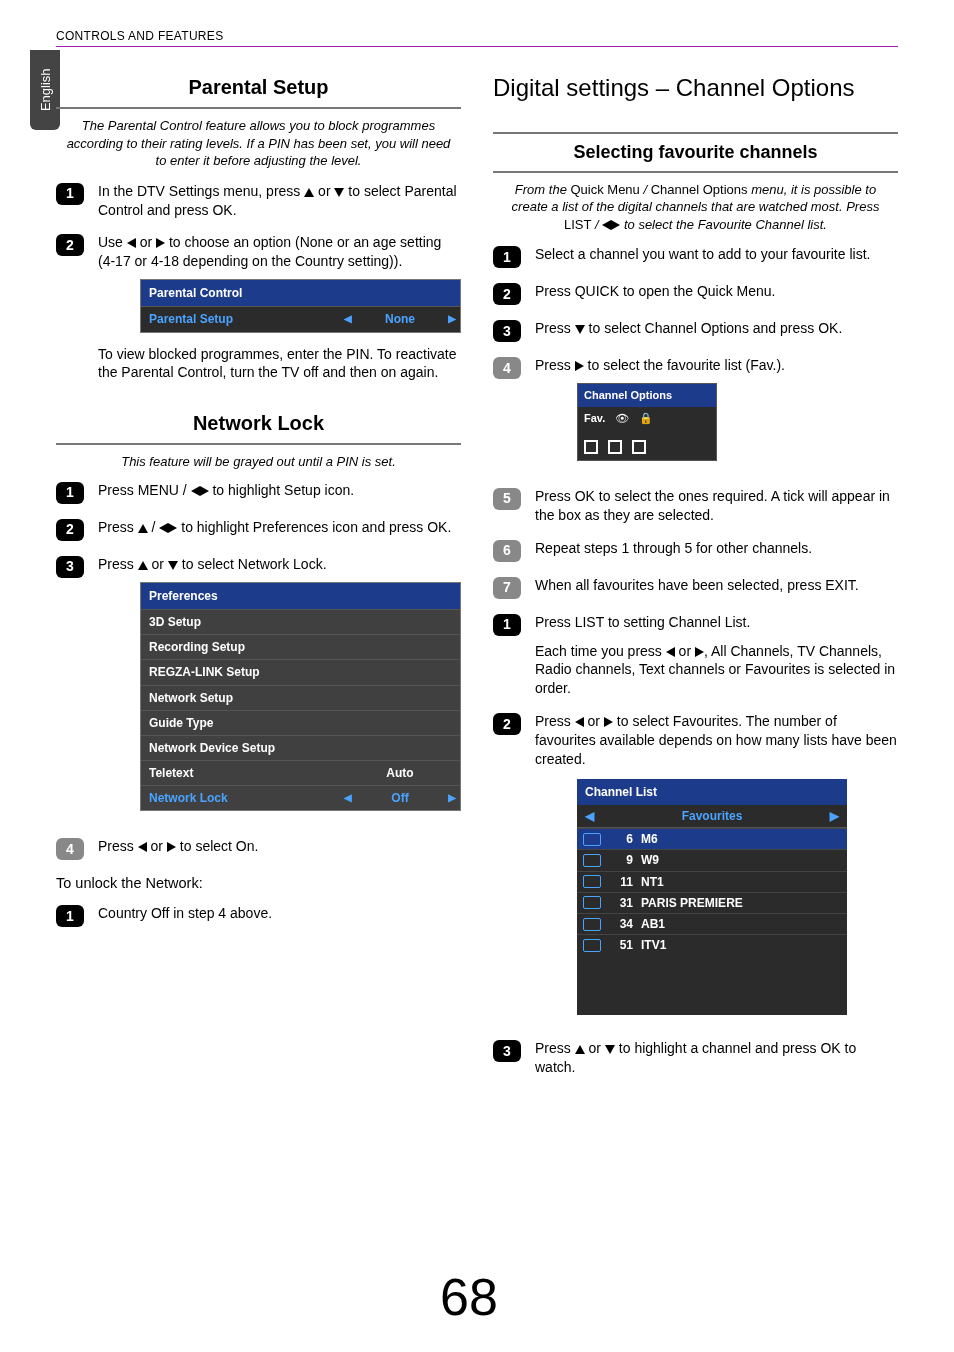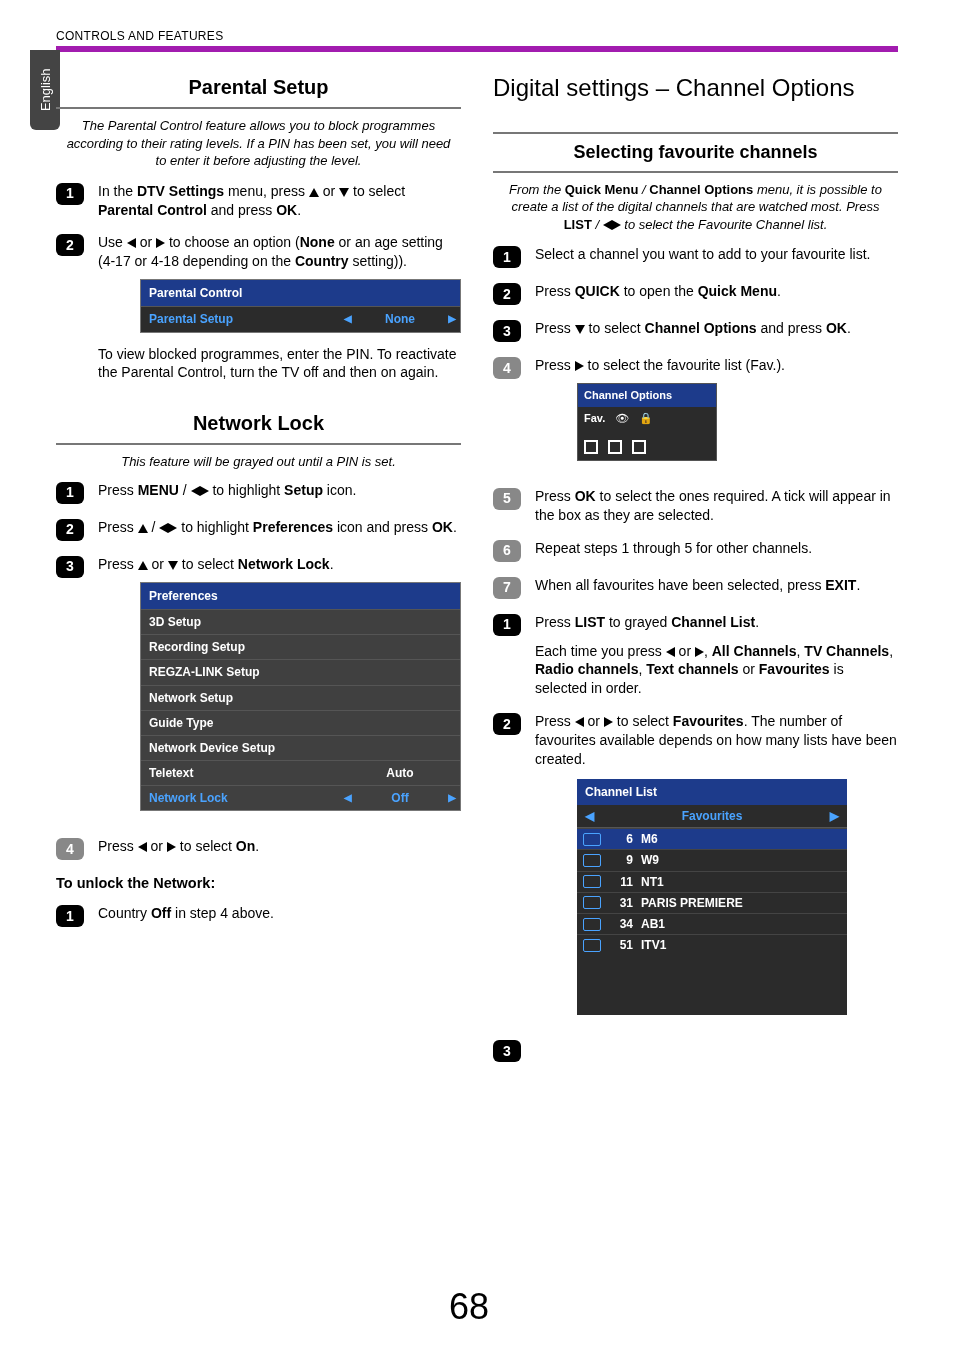--- a/index.html
+++ b/index.html
@@ -9,21 +9,21 @@
     width: 954px;
     height: 1352px;
     position: relative;
     color: #000;
     font-size: 14px;
     line-height: 1.35;
   }
   .header {
     position: absolute;
     top: 28px; left: 56px; right: 56px;
-    border-bottom: 6px solid #a21caf;
+    border-bottom: 1px solid #a21caf;
     padding-bottom: 2px;
     font-size: 12px;
     letter-spacing: 0.3px;
   }
   .lang-tab {
     position: absolute;
     top: 50px; left: 30px;
     width: 30px; height: 80px;
     background: #444;
     color: #fff;
@@ -38,21 +38,21 @@
     position: absolute;
     top: 60px; left: 56px; right: 56px; bottom: 80px;
     display: flex;
     gap: 32px;
   }
   .col { flex: 1; min-width: 0; }
   .page-num {
     position: absolute;
     bottom: 20px; left: 0; right: 16px;
     text-align: center;
-    font-size: 36px;
+    font-size: 52px;
   }
   .topic-heading {
     text-align: center;
     font-weight: 700;
     font-size: 20px;
     border-bottom: 2px solid #777;
     padding: 14px 0 6px;
     margin-bottom: 8px;
   }
   .major-heading {
@@ -90,23 +90,23 @@
     font-weight: 700;
     font-size: 14px;
     display: inline-flex;
     align-items: center;
     justify-content: center;
     margin-top: 1px;
   }
   .badge.grey { background: #888; }
   .step-body { flex: 1; font-size: 14px; }
   .step-body .note { margin-top: 10px; }
-  .bold { font-weight: 700; }
+  .bold { font-weight: 400; }
   .step-note { font-style: italic; text-align: center; font-size: 13px; margin: 6px 8px 10px; }
-  .unlock-title { font-weight: 700; font-size: 14.5px; margin: 4px 0 8px; }
+  .unlock-title { font-weight: 400; font-size: 14.5px; margin: 4px 0 8px; }
 
   
   .osd {
     margin: 8px 0 12px 42px;
     border: 1px solid #777;
     font-size: 12px;
     color: #fff;
   }
   .osd .titlebar {
     background: #1d3b8b;
@@ -356,21 +356,21 @@
       <span class="badge grey">7</span>
       <div class="step-body">
         <span>When all favourites have been selected, press </span><span class="bold">EXIT</span><span>.</span>
       </div>
     </div>
 
 
     <div class="step">
       <span class="badge">1</span>
       <div class="step-body">
-        <span>Press </span><span class="bold">LIST</span><span> to grayed </span><span class="bold">Channel List</span><span>.</span>
+        <span>Press </span><span class="bold">LIST</span><span> to setting </span><span class="bold">Channel List</span><span>.</span>
         <div class="note">
           <span>Each time you press </span><span class="tri left"></span><span> or </span><span class="tri right"></span><span>, </span><span class="bold">All Channels</span><span>, </span><span class="bold">TV Channels</span><span>, </span><span class="bold">Radio channels</span><span>, </span><span class="bold">Text channels</span><span> or </span><span class="bold">Favourites</span><span> is selected in order.</span>
         </div>
       </div>
     </div>
 
     <div class="step">
       <span class="badge">2</span>
       <div class="step-body">
         <span>Press </span><span class="tri left"></span><span> or </span><span class="tri right"></span><span> to select </span><span class="bold">Favourites</span><span>. The number of favourites available depends on how many lists have been created.</span>
@@ -411,18 +411,21 @@
               <span class="tv-ic"></span>
               <span class="num">51</span>
               <span class="nm">ITV1</span>
             </div>
         </div>
       </div>
     </div>
 
     <div class="step">
       <span class="badge">3</span>
+      <div class="step-body">
+        <span>Press </span><span class="tri up"></span><span> or </span><span class="tri down"></span><span> to highlight a channel and press </span><span class="bold">OK</span><span> to watch.</span>
+      </div>
     </div>
 
   </div>
 </div>
 
 <div class="page-num">68</div>
 
 </body></html>

